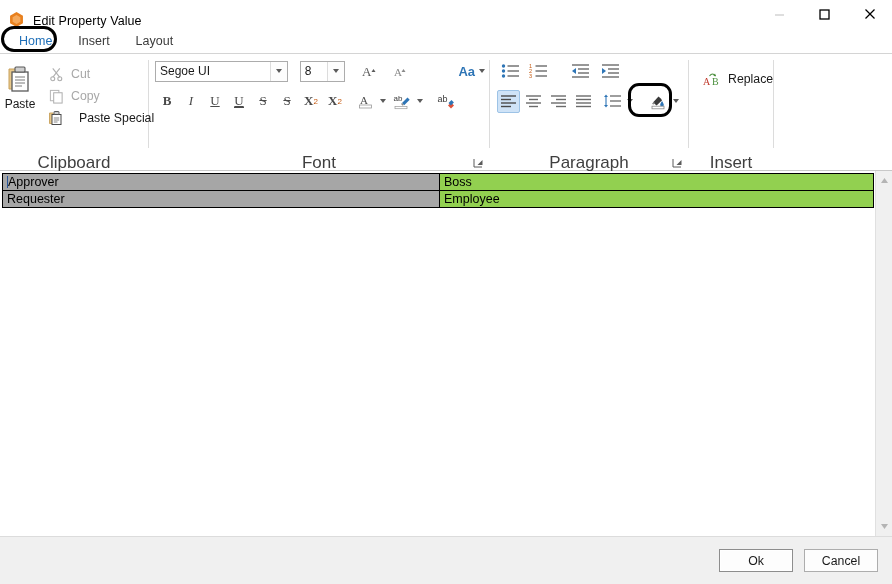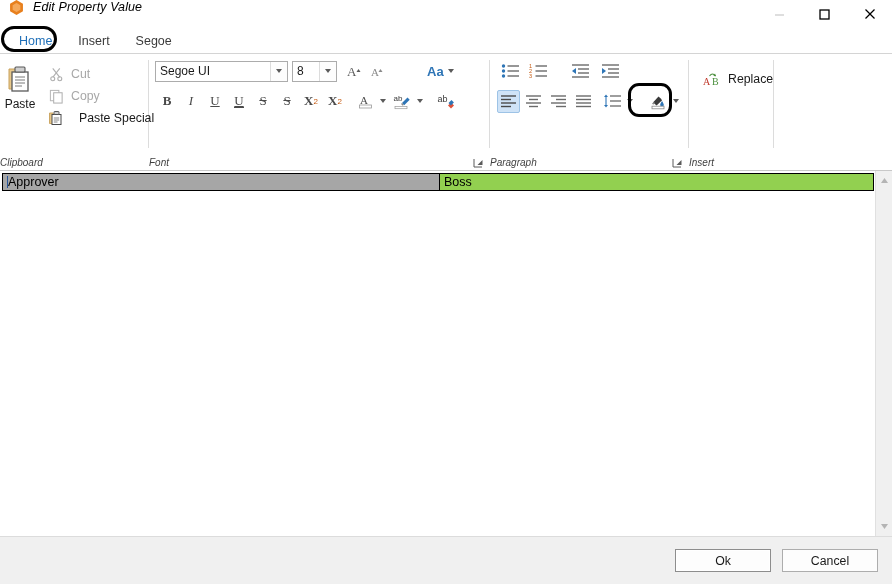--- a/index.html
+++ b/index.html
@@ -20,24 +20,23 @@
     background: #ffffff;
     display: flex;
     flex-direction: column;
   }
 
   
   .titlebar {
     height: 28px;
     min-height: 28px;
     display: flex;
-    align-items: flex-start;
+    align-items: flex-end;
     background: #ffffff;
     position: relative;
-    font-style: italic;
   }
   .title-icon {
     width: 16px; height: 16px;
     margin-left: 9px; margin-right: 8px;
     position: relative;
     flex: 0 0 auto;
   }
   .hexbox {
     width: 15px; height: 15px;
     background: #e8801e;
@@ -124,25 +123,25 @@
     flex: 0 0 auto;
   }
   .group-body {
     flex: 1;
     display: flex;
     align-items: flex-start;
     padding: 2px 4px 0 4px;
   }
   .group-label {
     height: 17px;
-    font-size: 10px;
+    font-size: 17px;
     color: #3f3f3f;
+    text-align: center;
     line-height: 17px;
     position: relative;
-    font-style: italic;
   }
   .dlg-launcher {
     position: absolute;
     right: 4px; bottom: 1px;
     width: 13px; height: 13px;
     cursor: default;
   }
 
   
   .g-clipboard { width: 148px; }
@@ -164,21 +163,21 @@
     font-size: 12.3px;
     cursor: default;
     white-space: nowrap;
   }
   .clip-item .ic { width: 18px; height: 17px; margin-right: 6px; display:flex; align-items:center; justify-content:center;}
   .clip-item.disabled { color: #a8a8a8; }
   .clip-item:not(.disabled) { color: #1a1a1a; gap: 8px; }
 
   
   .g-font { width: 340px; }
-  .font-row1 { display: flex; align-items: center; padding-left: 6px; height: 26px; }
+  .font-row1 { display: flex; align-items: center; padding-left: 6px; height: 26px; justify-content: space-between; }
   .font-row2 { display: flex; align-items: center; padding-left: 6px; height: 26px; margin-top: 4px;}
   .combo {
     height: 21px;
     border: 1px solid #acacac;
     background: #ffffff;
     display: flex; align-items: center;
     font-size: 12px;
     position: relative;
     cursor: default;
   }
@@ -299,21 +298,21 @@
     min-height: 48px;
     background: #f0f0f0;
     border-top: 1px solid #dcdcdc;
     display: flex;
     align-items: center;
     justify-content: flex-end;
     padding-right: 14px;
     gap: 11px;
   }
   .dlg-btn {
-    width: 96px; height: 23px;
+    width: 74px; height: 23px;
     background: #fdfdfd;
     border: 1px solid #adadad;
     font-size: 12.3px;
     color: #1a1a1a;
     display:flex;align-items:center;justify-content:center;
     cursor: default;
     font-family: "Liberation Sans", sans-serif;
   }
   .dlg-btn.default {
     border: 1px solid #8d8d8d;
@@ -347,21 +346,21 @@
             <line x1="1.5" y1="1.5" x2="10.5" y2="10.5" stroke="#000" stroke-width="1.2"></line>
             <line x1="10.5" y1="1.5" x2="1.5" y2="10.5" stroke="#000" stroke-width="1.2"></line>
           </svg>
       </div>
     </div>
   </div>
 
   <div class="tabstrip">
     <div class="tab active">Home</div>
     <div class="tab">Insert</div>
-    <div class="tab">Segoe</div>
+    <div class="tab">Layout</div>
     <div class="tab-highlight"></div>
   </div>
 
   <div class="ribbon">
 
     <div class="group g-clipboard">
       <div class="group-body">
         <div class="paste-big">
           <svg width="32" height="32" viewBox="0 0 32 32">
             <path d="M5 6 h7 v20 h-7 z" fill="#e8c88a" stroke="#c8a05a" stroke-width="1"></path>
@@ -670,20 +669,24 @@
   </div>
 
   <div class="doc-wrap">
     <div class="doc">
       <table class="tbl">
         <tbody>
             <tr>
           <td class="cell-key" style="background:#A6A6A6;"><span class="caret-bar"></span><span>Approver</span></td>
           <td style="background:#92D050;"><span>Boss</span></td>
         </tr>
+        <tr>
+          <td class="cell-key" style="background:#A6A6A6;"><span>Requester</span></td>
+          <td style="background:#92D050;"><span>Employee</span></td>
+        </tr>
       </tbody>
         </table>
     </div>
 
     <div class="vscroll">
       <div class="sb-arrow">
         <svg width="9" height="7" viewBox="0 0 9 7">
             <path d="M4.5 1 l3.5 5 h-7 z" fill="#b4b4b4"></path>
           </svg>
       </div>

